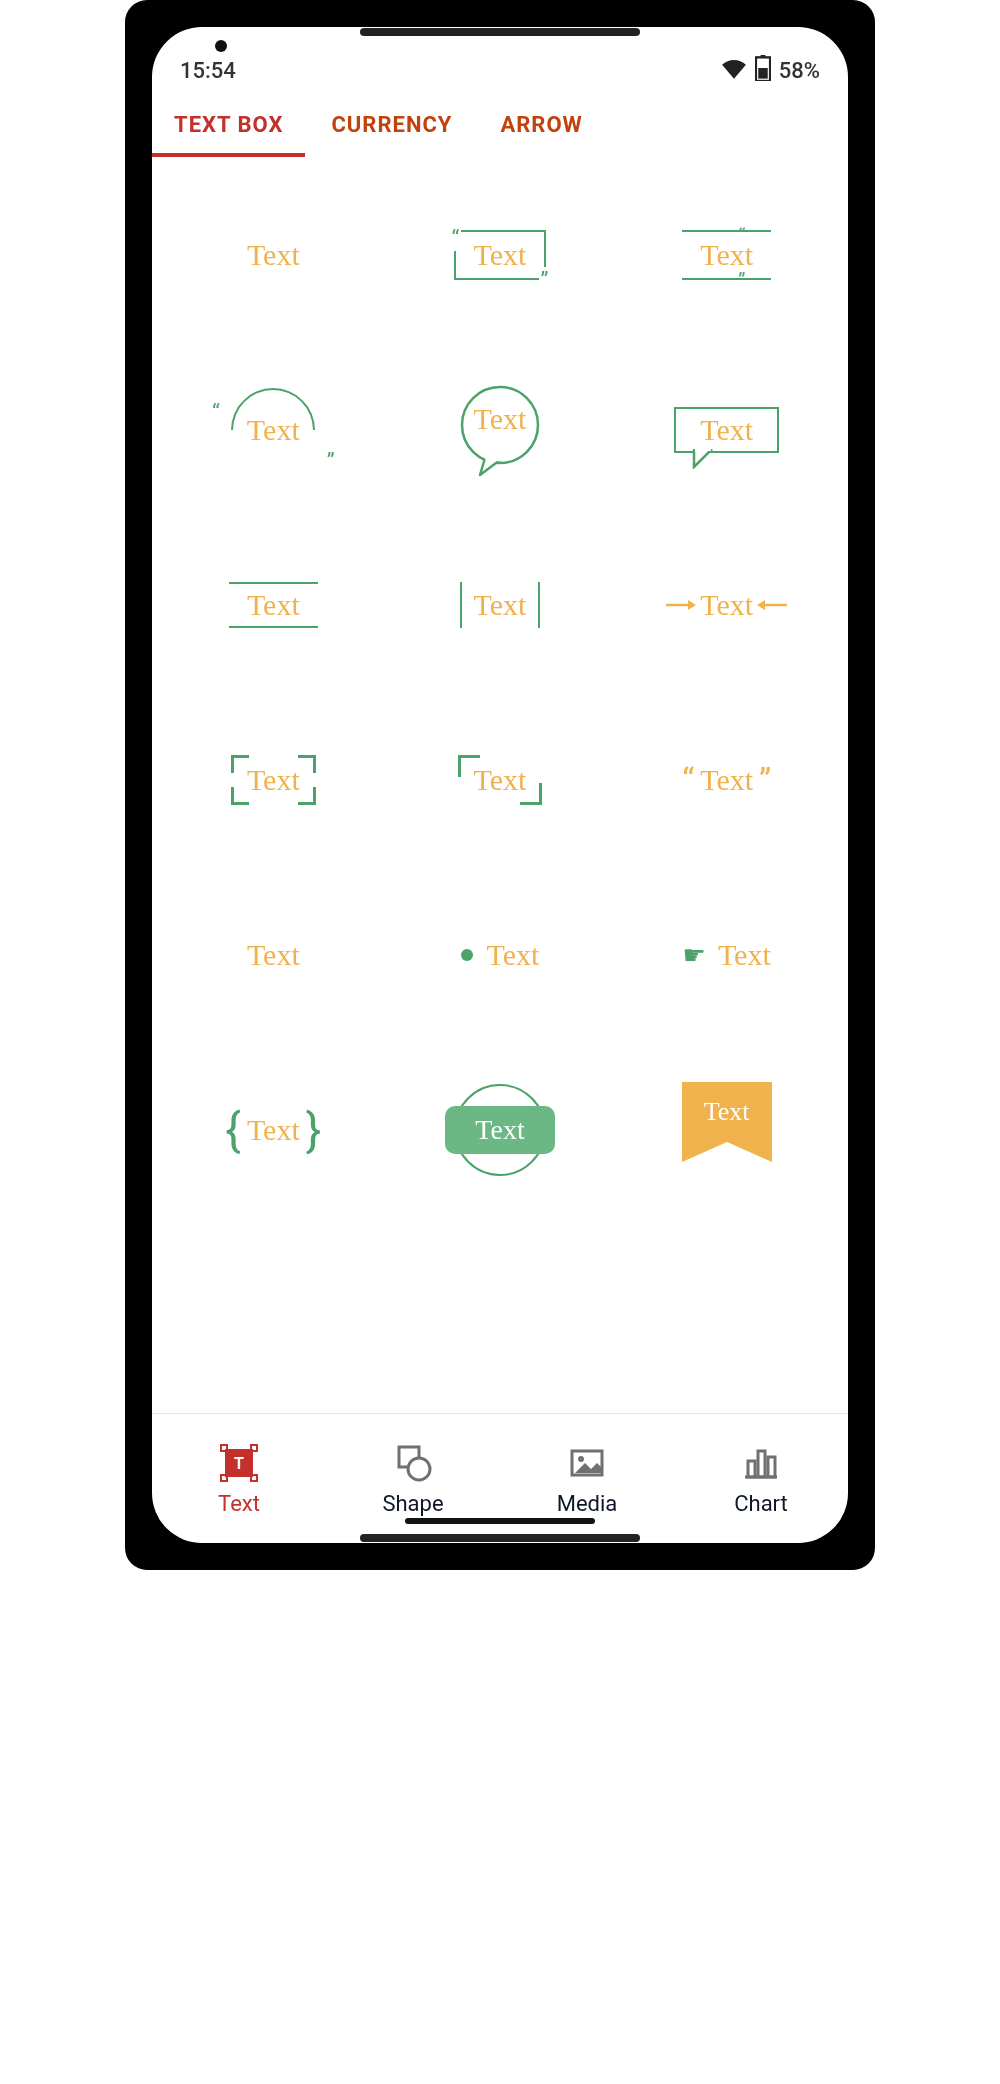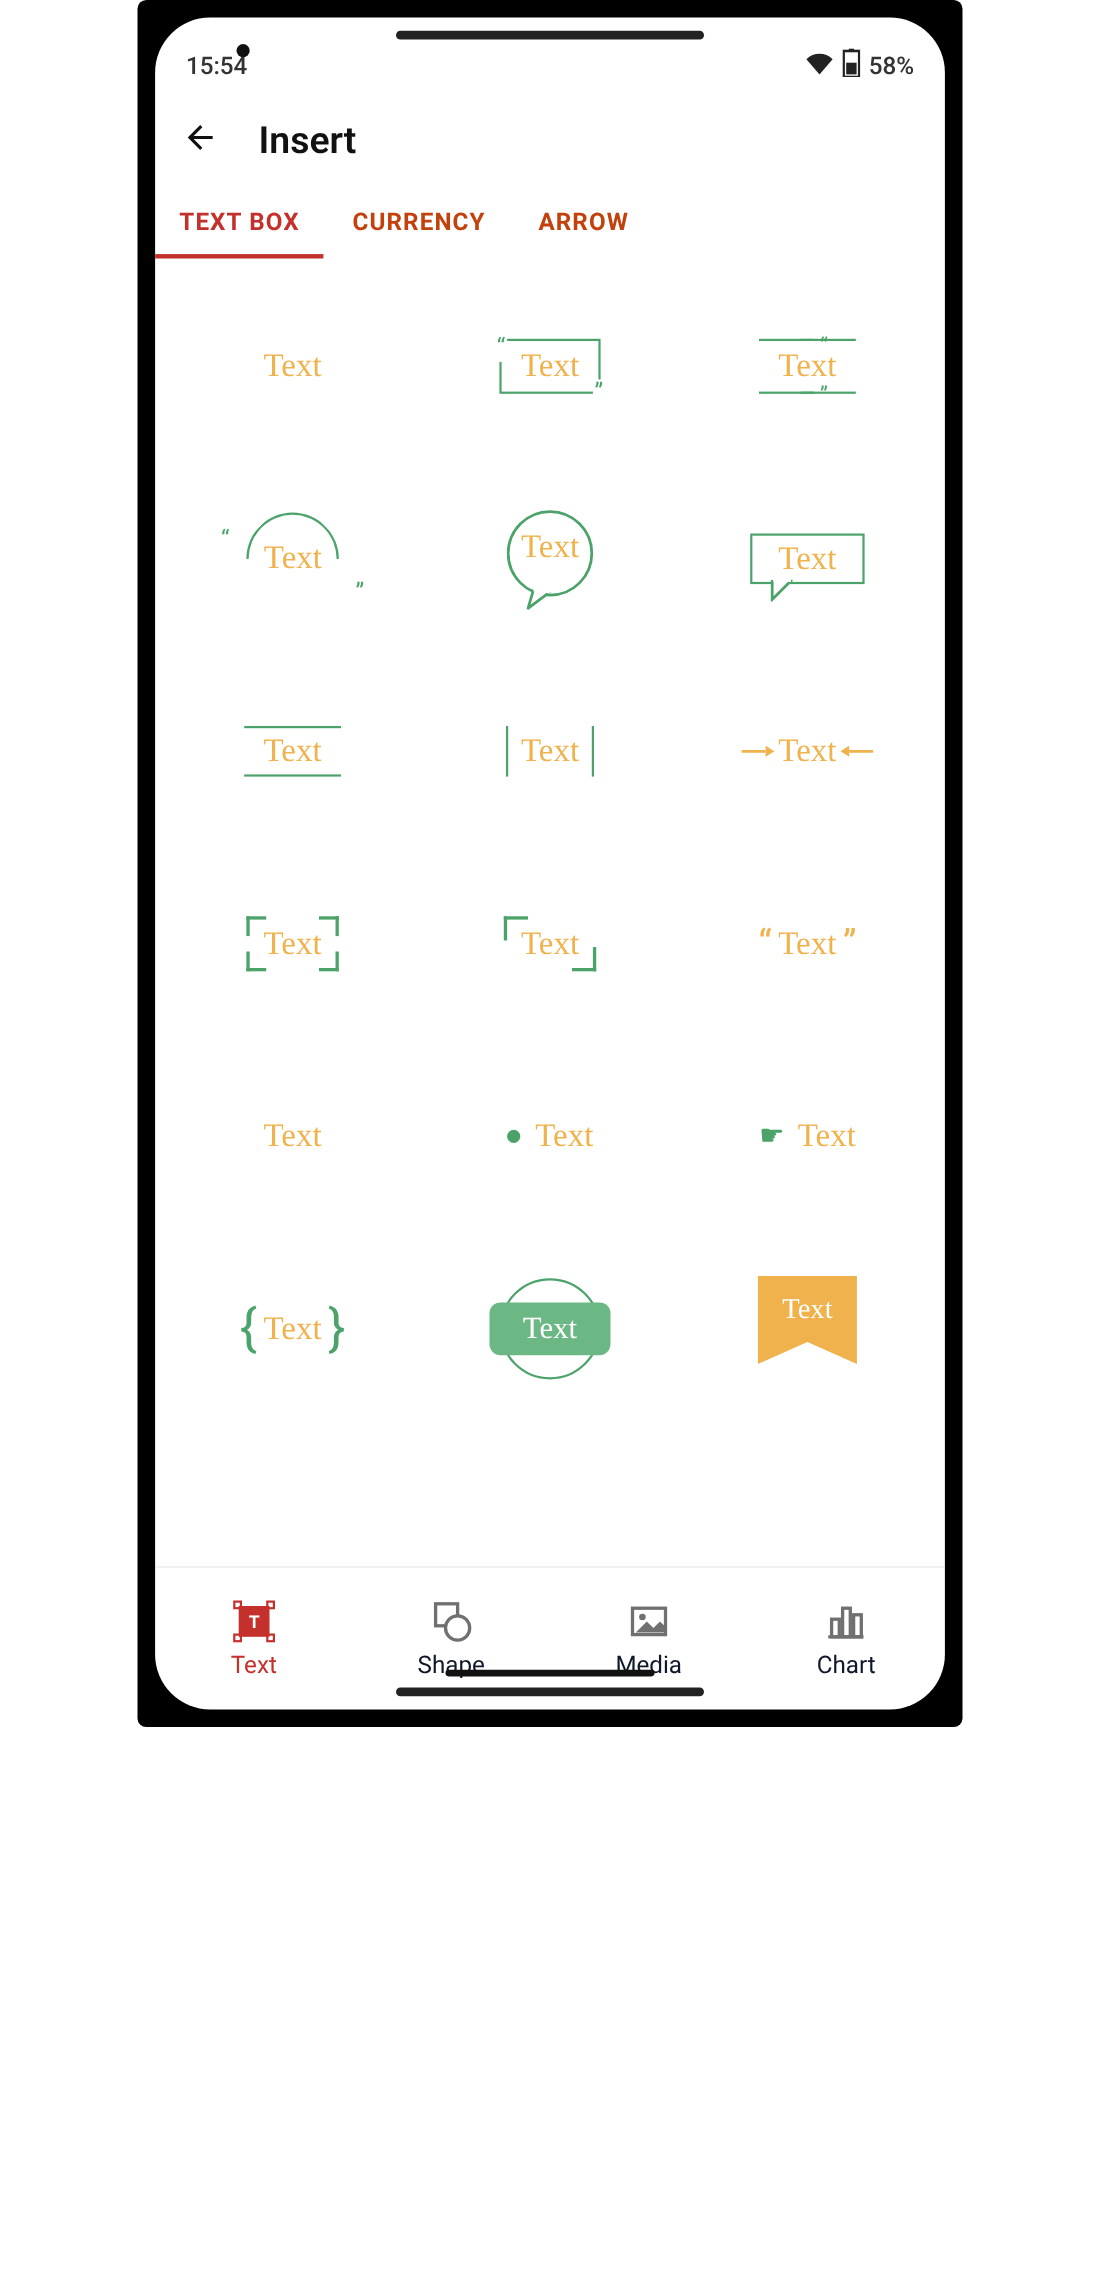--- a/index.html
+++ b/index.html
@@ -7,22 +7,22 @@
       display: flex;
       justify-content: center;
       align-items: flex-start;
       background: #fff;
       font-family: -apple-system, BlinkMacSystemFont, 'Segoe UI', Roboto, Helvetica, Arial, sans-serif;
     }
     .phone {
       width: 750px;
       height: 1570px;
       background: #000;
-      border-radius: 8px;
-      padding: 16px;
+      border-radius: 22px;
+      padding: 27px;
       position: relative;
       margin-top: 0;
     }
     .speaker-top, .speaker-bottom {
       position: absolute;
       left:50%; transform:translateX(-50%);
       width: 280px; height: 8px;
       background: #222;
       border-radius: 4px;
     }
@@ -149,28 +149,20 @@
           <svg width="16" height="26" viewBox="0 0 12 22">
               <rect x="4" y="0" width="4" height="2" fill="#222"></rect>
               <rect x="0" y="2" width="12" height="20" fill="none" stroke="#222" stroke-width="2"></rect>
               <rect x="2" y="11" width="8" height="9" fill="#222"></rect>
             </svg>
         </span>
         <span>58%</span>
       </div>
     </div>
 
-    <div class="titlebar">
-      <span class="back-arrow">
-        <svg width="34" height="34" viewBox="0 0 24 24">
-            <path d="M20 11H7.8l5.6-5.6L12 4l-8 8 8 8 1.4-1.4L7.8 13H20z" fill="#111"></path>
-          </svg>
-      </span>
-      <span class="page-title">Insert</span>
-    </div>
 
     <div class="tabs">
       <div class="tab active">TEXT BOX</div>
       <div class="tab">CURRENCY</div>
       <div class="tab">ARROW</div>
     </div>
 
     <div class="content">
       <div class="grid">
 

